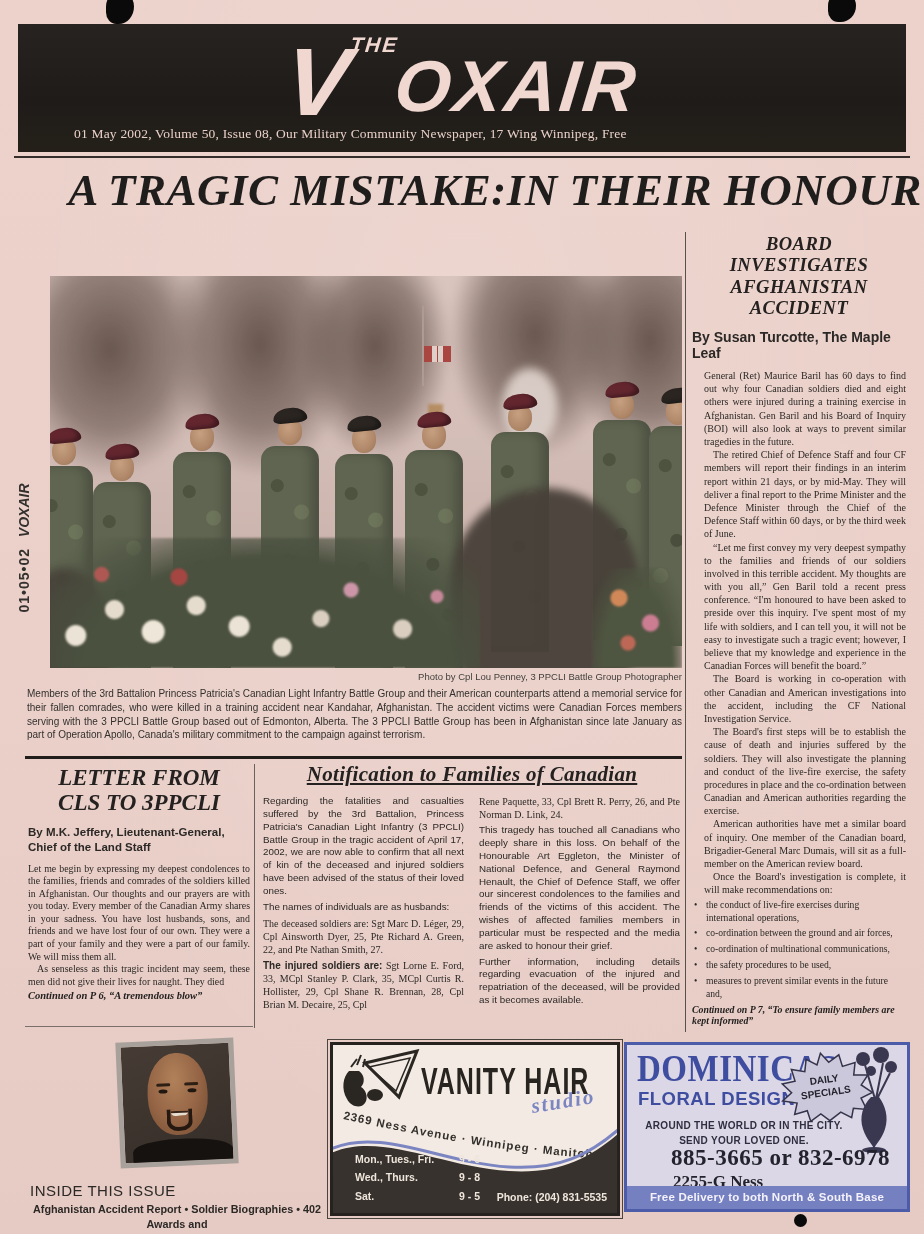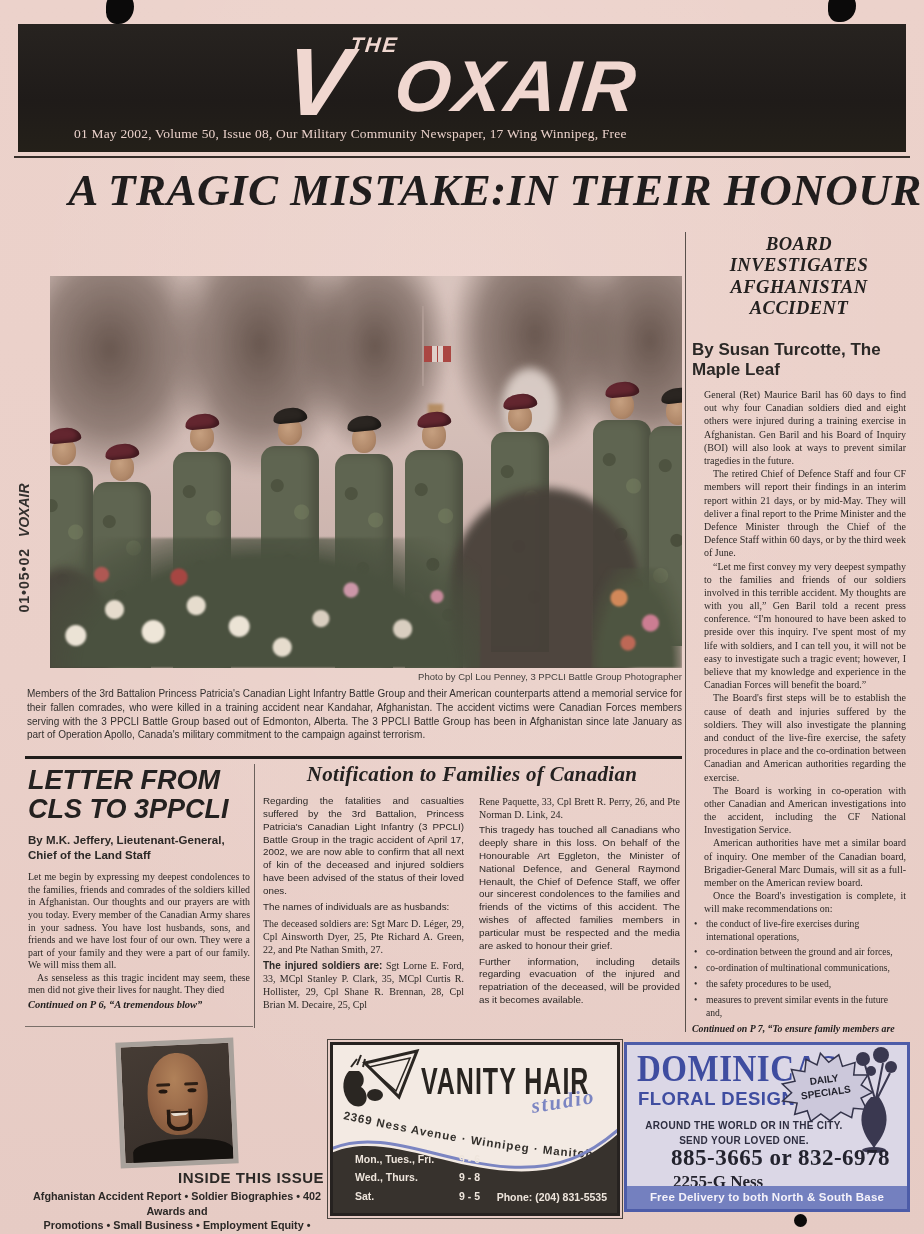--- a/index.html
+++ b/index.html
@@ -100,44 +100,44 @@
   .caption { position:absolute; left:27px; top:687px; width:655px; font-size:10px;
     line-height:1.38; color:#33302e; text-align:justify; }
 
   .rule-mid { position:absolute; left:25px; top:756px; width:657px; height:3px; background:#211d1b; }
   .vrule-a { position:absolute; left:254px; top:764px; width:1px; height:264px; background:#6b615c; }
   .vrule-b { position:absolute; left:685px; top:232px; width:1px; height:800px; background:#58504b; }
   .rule-under-letter { position:absolute; left:25px; top:1026px; width:228px; height:1px; background:#7a6f69; }
 
   
   .letter-col { position:absolute; left:28px; top:766px; width:222px; height:258px; overflow:hidden; }
-  .letter-hl { font-family:Liberation Sans, sans-serif; font-style:italic; font-weight:bold;
-    font-size:27px; line-height:1.08; text-align:left; color:#242120; }
+  .letter-hl { font-family:Liberation Serif, serif; font-style:italic; font-weight:bold;
+    font-size:23px; line-height:1.08; text-align:center; color:#242120; }
   .letter-by { margin-top:9px; font-size:11.5px; font-weight:bold; line-height:1.3; color:#2b2826; }
   .letter-body { margin-top:8px; font-family:"Liberation Serif",serif; font-size:9.9px;
     line-height:1.27; text-align:justify; color:#2b2826; }
   .letter-body p + p { text-indent:9px; }
   .letter-cont { font-family:"Liberation Serif",serif; font-weight:bold; font-style:italic;
     font-size:10.5px; margin-top:2px; color:#242120; }
 
   
   .notif-col { position:absolute; left:263px; top:762px; width:418px; height:270px; overflow:hidden; }
   .notif-hl { font-family:"Liberation Serif",serif; font-style:italic; font-weight:bold;
-    font-size:21px; line-height:1.15; text-align:center; letter-spacing:0.3px; color:#242120; }
+    font-size:21px; line-height:1.15; text-align:center; letter-spacing:0.3px; color:#242120;text-decoration:underline; }
   .notif-cols { display:flex; gap:15px; margin-top:9px; }
   .notif-c { width:201px; font-size:9.8px; line-height:1.31; text-align:justify; color:#2b2826; }
   .notif-c p { margin-bottom:3px; }
   .serifp { font-family:"Liberation Serif",serif; font-size:10px; }
   .inj-label { font-weight:bold; }
 
   
   .board-col { position:absolute; left:692px; top:234px; width:214px; height:800px; overflow:hidden; }
   .board-hl { font-family:"Liberation Serif",serif; font-style:italic; font-weight:bold;
     font-size:18.5px; line-height:1.15; text-align:center; letter-spacing:0.5px; color:#242120; }
-  .board-by { margin-top:21px; margin-bottom:8px; font-size:17px; font-weight:bold; color:#2b2826; }
+  .board-by { margin-top:10px; margin-bottom:8px; font-size:14px; font-weight:bold; color:#2b2826; }
   .board-body { font-family:"Liberation Serif",serif; font-size:10px; line-height:1.32;
     text-align:justify; color:#2b2826;margin-left:12px; }
   .board-body p + p { text-indent:9px; }
   .board-list { list-style:none; margin-top:2px; }
   .board-list li { font-family:"Liberation Serif",serif; font-size:9.6px; line-height:1.35;
     padding-left:14px; position:relative; margin-bottom:3px; color:#2b2826; }
   .board-list li::before { content:"•"; position:absolute; left:2px; }
   .board-cont { font-family:"Liberation Serif",serif; font-weight:bold; font-style:italic;
     font-size:9.8px; margin-top:3px; color:#242120; }
 
@@ -148,21 +148,21 @@
   .face { position:absolute; left:25px; top:8px; width:60px; height:82px; border-radius:48% 48% 46% 46%;
     background:radial-gradient(ellipse at 45% 32%, #b08159 0%, #946445 55%, #6f4a30 100%); }
   .brow { position:absolute; width:14px; height:3px; background:#2e1f15; border-radius:2px; top:30px; }
   .eye { position:absolute; width:9px; height:4px; background:#221710; border-radius:50%; top:36px; }
   .smile { position:absolute; left:22px; top:58px; width:18px; height:5px; background:#e8ded2;
     border-radius:0 0 8px 8px; border-top:2px solid #3a2417; }
   .goatee { position:absolute; left:18px; top:56px; width:26px; height:22px;
     border-radius:0 0 45% 45%; border:4px solid #241811; border-top:none; background:transparent; }
   .collar { position:absolute; left:8px; bottom:-4px; width:100px; height:26px; background:#15120f;
     border-radius:45% 45% 0 0; }
-  .inside-title { margin-top:3px; text-align:right; font-weight:bold; font-size:15px;
+  .inside-title { margin-top:16px; text-align:left; font-weight:normal; font-size:15px;
     letter-spacing:0.5px; color:#2b2826; }
   .inside-lines { margin-top:3px; text-align:center; font-weight:bold; font-size:10.8px;
     line-height:1.35; color:#2b2826; }
 
   
   .vanity { position:absolute; left:330px; top:1042px; width:290px; height:174px;
     background:#f3eae3; border:3px solid #262220; outline:1px solid #4a443f; outline-offset:2px; overflow:hidden; }
   .vanity-name { position:absolute; left:88px; top:16px; font-weight:bold; font-size:25px;
     letter-spacing:1px; transform:scaleY(1.45); transform-origin:top; color:#282420; white-space:nowrap; }
   .vanity-studio { position:absolute; left:198px; top:44px; font-family:"Liberation Serif",serif;
@@ -337,22 +337,22 @@
       <div>BOARD</div>
       <div>INVESTIGATES</div>
       <div>AFGHANISTAN</div>
       <div>ACCIDENT</div>
     </div>
     <div class="board-by">By Susan Turcotte, The Maple Leaf</div>
     <div class="board-body">
       <p>General (Ret) Maurice Baril has 60 days to find out why four Canadian soldiers died and eight others were injured during a training exercise in Afghanistan. Gen Baril and his Board of Inquiry (BOI) will also look at ways to prevent similar tragedies in the future.</p>
       <p>The retired Chief of Defence Staff and four CF members will report their  findings in an interim report within 21 days, or by mid-May. They will deliver a final report to the Prime Minister and the Defence Minister through the Chief of the Defence Staff within 60 days, or by the third week of June.</p>
       <p>“Let me first convey my very deepest sympathy to the families and friends of our soldiers involved in this terrible accident. My thoughts are with you all,” Gen Baril told a recent press conference. “I'm honoured to have been asked to preside over this inquiry. I've spent most of my life with soldiers, and I can tell you, it will not be easy to investigate such a tragic event; however, I believe that my knowledge and experience in the Canadian Forces will benefit the board.”</p>
+      <p>The Board is working in co-operation with other Canadian and American investigations into the accident, including the CF National Investigation Service.</p>
       <p>The Board's first steps will be to establish the cause of death and injuries suffered by the soldiers. They will also investigate the planning and conduct of the live-fire exercise, the safety procedures in place and the co-ordination between Canadian and American authorities regarding the exercise.</p>
-      <p>The Board is working in co-operation with other Canadian and American investigations into the accident, including the CF National Investigation Service.</p>
       <p>American authorities have met a similar board of inquiry. One member of the Canadian board, Brigadier-General Marc Dumais, will sit as a full-member on the American review board.</p>
       <p>Once the Board's investigation is complete, it will make recommendations on:</p>
     </div>
     <ul class="board-list">
       <li>the conduct of live-fire exercises during international operations,</li>
       <li>co-ordination between the ground and air forces,</li>
       <li>co-ordination of multinational communications,</li>
       <li>the safety procedures to be used,</li>
       <li>measures to prevent similar events in the future and,</li>
     </ul>

